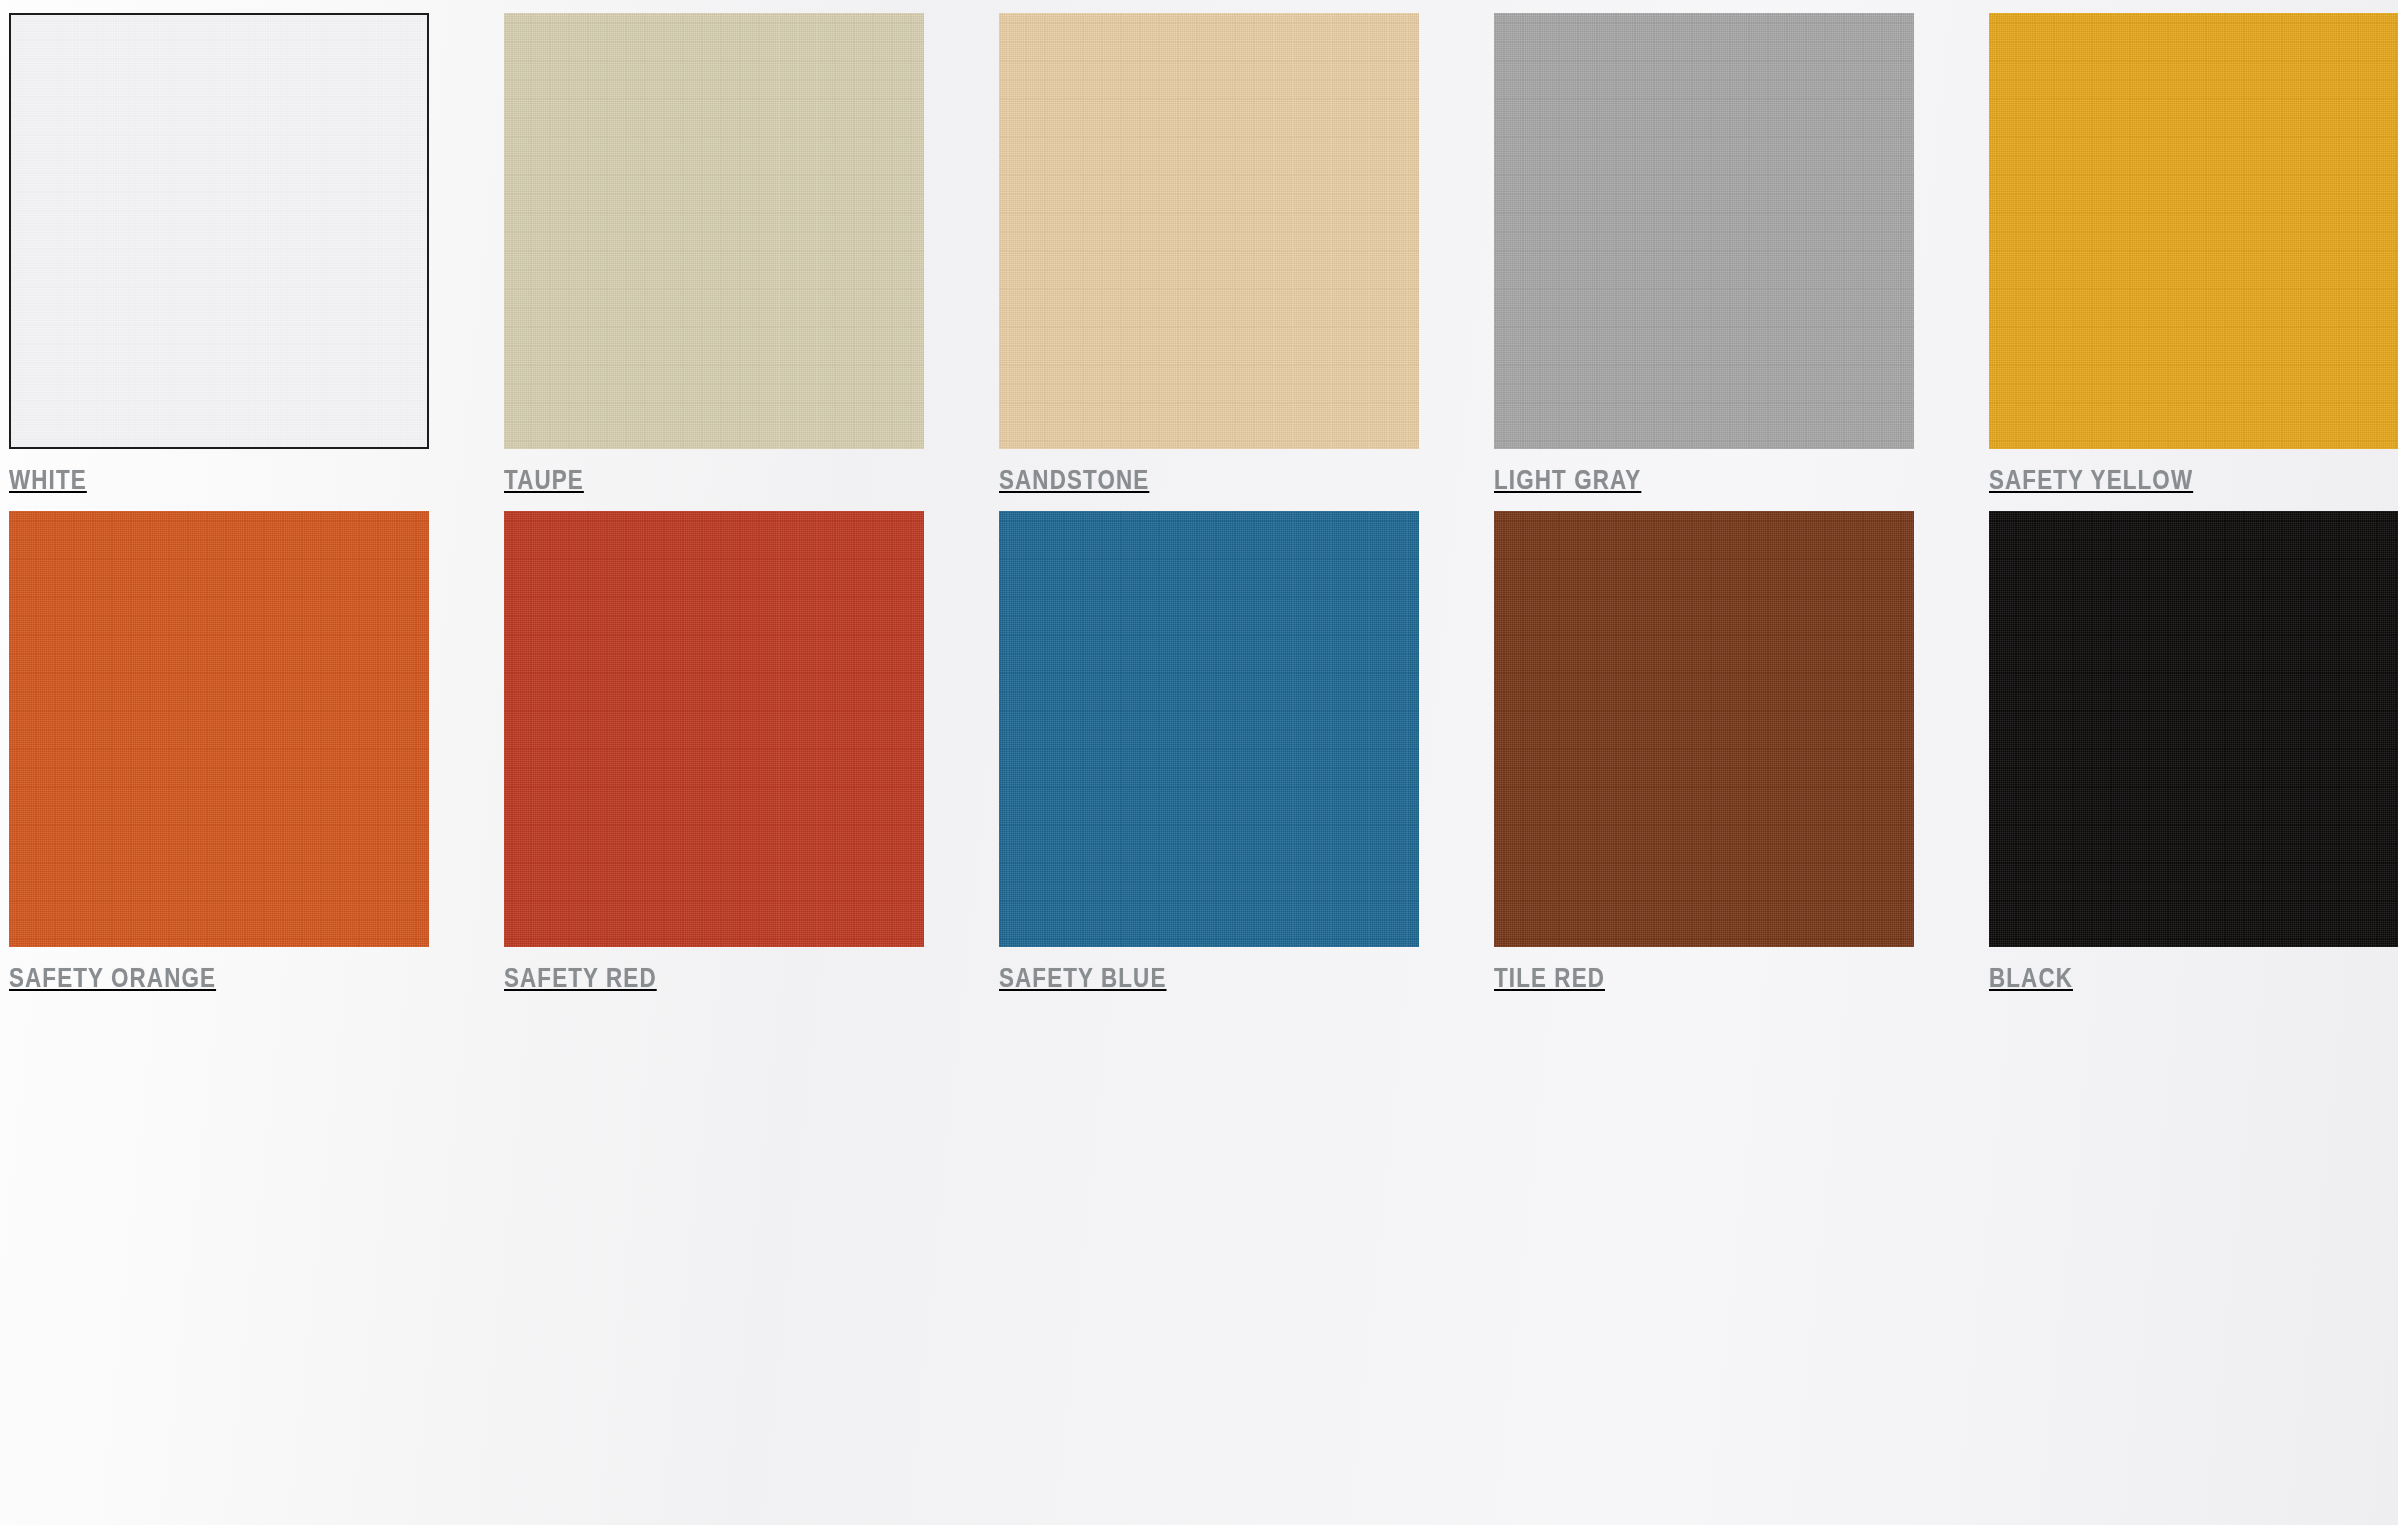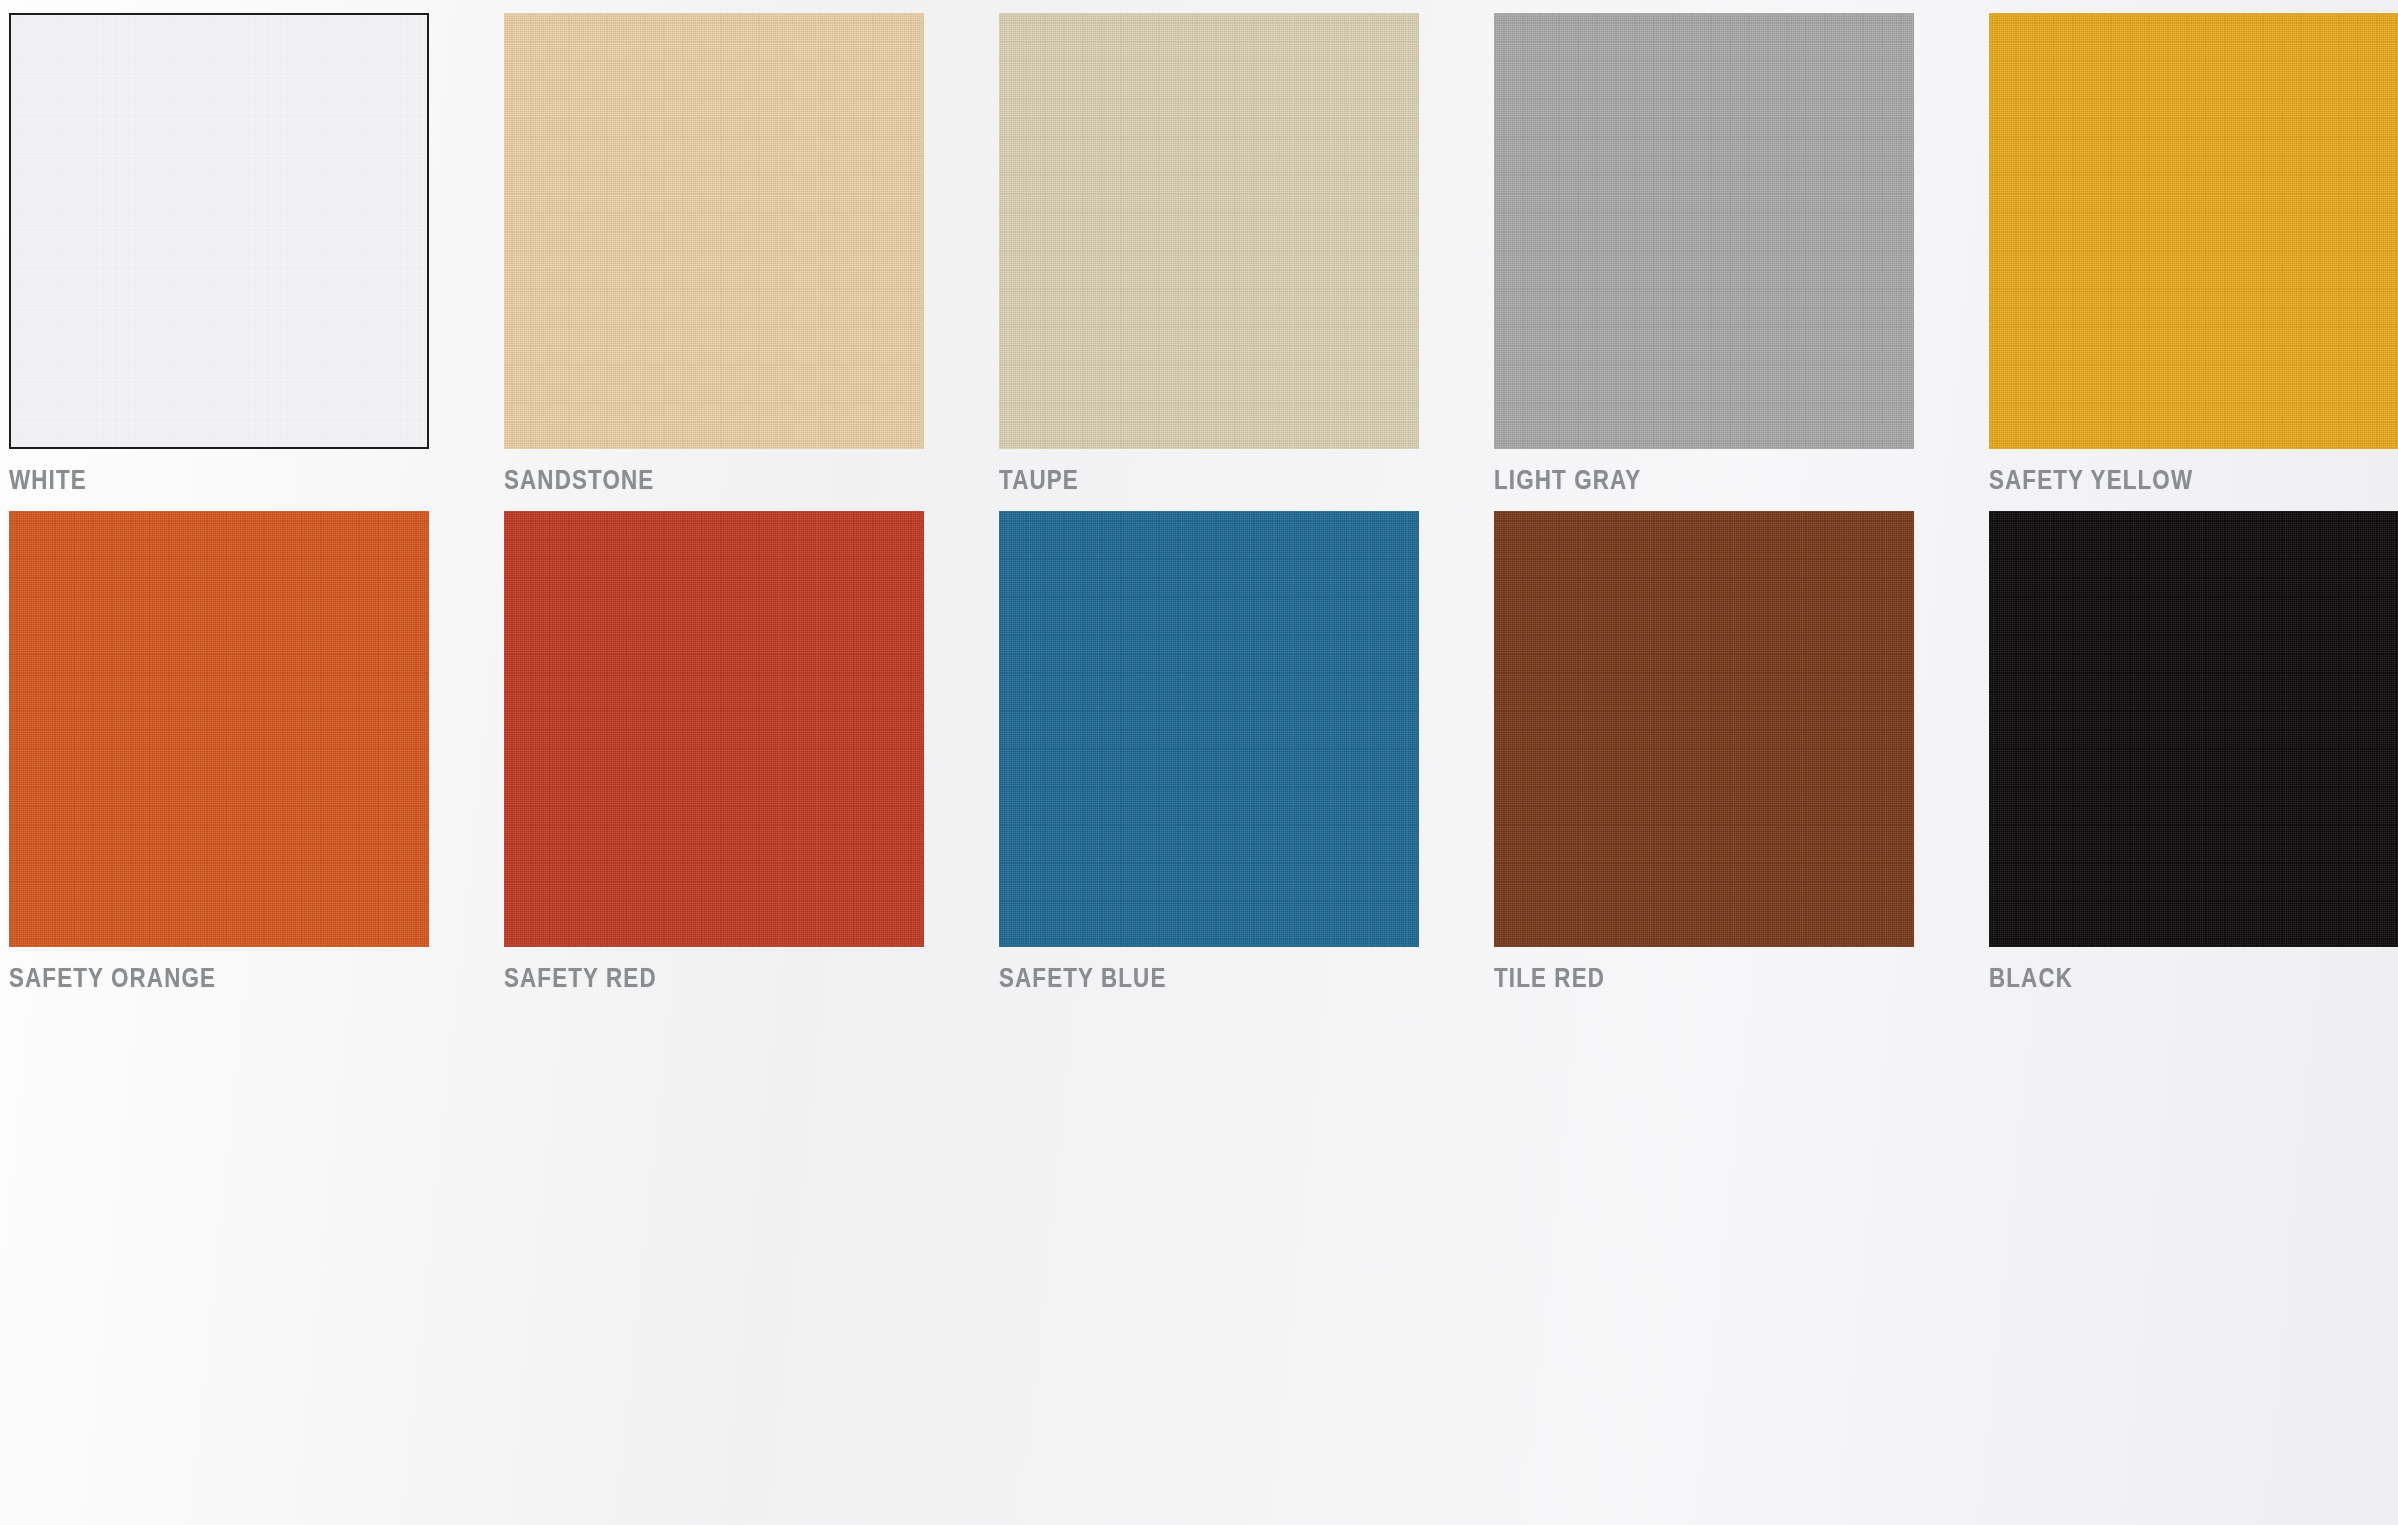--- a/index.html
+++ b/index.html
@@ -10,20 +10,21 @@
   }
   body {
     font-family: "Liberation Sans", "DejaVu Sans", sans-serif;
   }
   #sheet {
     position: relative;
     width: 2399px;
     height: 1525px;
     background: #f2f2f2;
     overflow: hidden;
+    text-decoration: underline;
   }
   
   #sheet::before {
     content: "";
     position: absolute;
     inset: 0;
     background:
       linear-gradient(96deg, rgba(255,255,255,0.9) 0%, rgba(241,241,243,0.85) 35%, rgba(247,247,249,0.9) 70%, rgba(238,238,241,0.9) 100%);
     pointer-events: none;
     z-index: 0;
@@ -92,26 +93,26 @@
 </head>
 <body>
 
 <div id="sheet">
   <div class="grid" id="grid">
       <div class="cell">
         <div class="swatch outlined" style="background: rgb(244, 244, 246);"></div>
         <div class="label">WHITE</div>
       </div>
       <div class="cell">
+        <div class="swatch" style="background: rgb(217, 209, 179);"></div>
+        <div class="label">TAUPE</div>
+      </div>
+      <div class="cell">
         <div class="swatch" style="background: rgb(233, 207, 166);"></div>
         <div class="label">SANDSTONE</div>
-      </div>
-      <div class="cell">
-        <div class="swatch" style="background: rgb(217, 209, 179);"></div>
-        <div class="label">TAUPE</div>
       </div>
       <div class="cell">
         <div class="swatch" style="background: rgb(167, 168, 167);"></div>
         <div class="label">LIGHT GRAY</div>
       </div>
       <div class="cell">
         <div class="swatch" style="background: rgb(231, 168, 28);"></div>
         <div class="label">SAFETY YELLOW</div>
       </div>
       <div class="cell">

